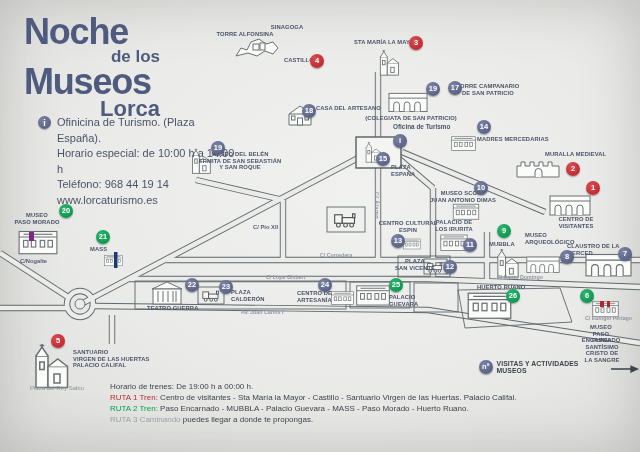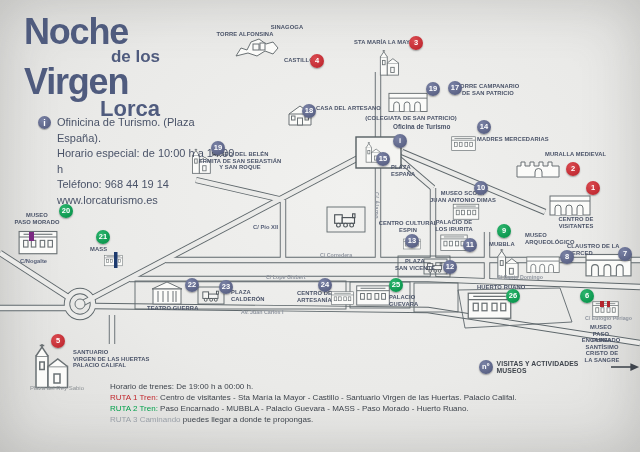--- a/index.html
+++ b/index.html
@@ -34,21 +34,21 @@
   .title .lorca{font-size:22px}
   .info{position:absolute;left:38px;top:115px;display:flex;gap:6px;z-index:2;width:200px}
   .info .ib{flex:0 0 auto;width:13px;height:13px;border-radius:50%;margin-top:1px;
             background:radial-gradient(circle at 35% 30%, #7a82a5, #4f5679);color:#fff;font-weight:700;
             font-size:9px;display:flex;align-items:center;justify-content:center;box-shadow:0 1px 1px rgba(0,0,0,.3)}
   .info .txt{font-size:11px;font-weight:400;color:#4a5368;line-height:1.42}
   .sched{position:absolute;left:110px;top:381px;font-size:8px;font-weight:400;color:#3e444c;line-height:1.38;z-index:2}
   .sched .red{color:#c1272d}
   .sched .green{color:#00a14b}
   .sched .gray{color:#9aa0a8}
-  .legend{position:absolute;left:479px;top:360px;display:flex;align-items:center;gap:4px;z-index:2}
+  .legend{position:absolute;left:479px;top:360px;display:flex;align-items:flex-end;gap:4px;z-index:2}
   .legend .b{position:static;margin:0}
   .legend .vt{font-size:6.8px;font-weight:700;color:#3e444c;letter-spacing:.1px}
 </style>
 </head>
 <body>
 
 <div id="stage">
 
   <svg class="map" width="640" height="452" viewBox="0 0 640 452">
     <defs>
@@ -187,21 +187,21 @@
 
     <use class="trn" href="#s-train" x="201" y="289" width="21" height="13"></use>
     <use class="trn" href="#s-train" x="332" y="211" width="28" height="17"></use>
     <use class="trn" href="#s-train" x="426" y="261" width="19" height="12"></use>
     <rect class="blk" x="424" y="259" width="23" height="15"></rect>
   </svg>
 
   <div class="title">
     <div class="big">Noche</div>
     <div class="small">de los</div>
-    <div class="big">Virgen</div>
+    <div class="big">Museos</div>
     <div class="small lorca">Lorca</div>
   </div>
 
   <div class="info">
     <div class="ib">i</div>
     <div class="txt">
       <div>Ofinicina de Turismo. (Plaza España).</div>
       <div>Horario especial: de 10:00 h a 14:00 h</div>
       <div>Teléfono: 968 44 19 14</div>
       <div>www.lorcaturismo.es</div>
@@ -213,21 +213,21 @@
   <div class="b red" style="left:416px;top:43px">3</div>
   <div class="b red" style="left:317px;top:61px">4</div>
   <div class="b red" style="left:58px;top:341px">5</div>
   <div class="b green" style="left:587px;top:296px">6</div>
   <div class="b slate" style="left:625px;top:254px">7</div>
   <div class="b slate" style="left:567px;top:257px">8</div>
   <div class="b green" style="left:504px;top:231px">9</div>
   <div class="b slate" style="left:481px;top:188px">10</div>
   <div class="b slate" style="left:470px;top:245px">11</div>
   <div class="b slate" style="left:450px;top:267px">12</div>
-  <div class="b slate" style="left:412px;top:241px">13</div>
+  <div class="b slate" style="left:398px;top:241px">13</div>
   <div class="b slate" style="left:484px;top:127px">14</div>
   <div class="b slate" style="left:383px;top:159px">15</div>
   <div class="b slate" style="left:433px;top:89px">19</div>
   <div class="b slate" style="left:455px;top:88px">17</div>
   <div class="b slate" style="left:309px;top:111px">18</div>
   <div class="b slate" style="left:218px;top:148px">19</div>
   <div class="b green" style="left:66px;top:211px">20</div>
   <div class="b green" style="left:103px;top:237px">21</div>
   <div class="b slate" style="left:192px;top:285px">22</div>
   <div class="b slate" style="left:226px;top:287px">23</div>

